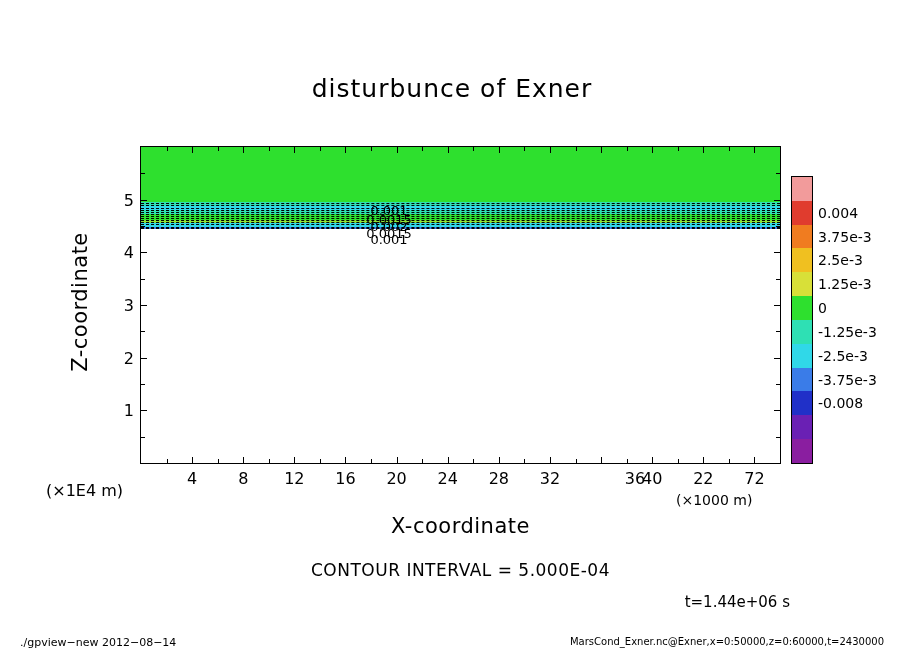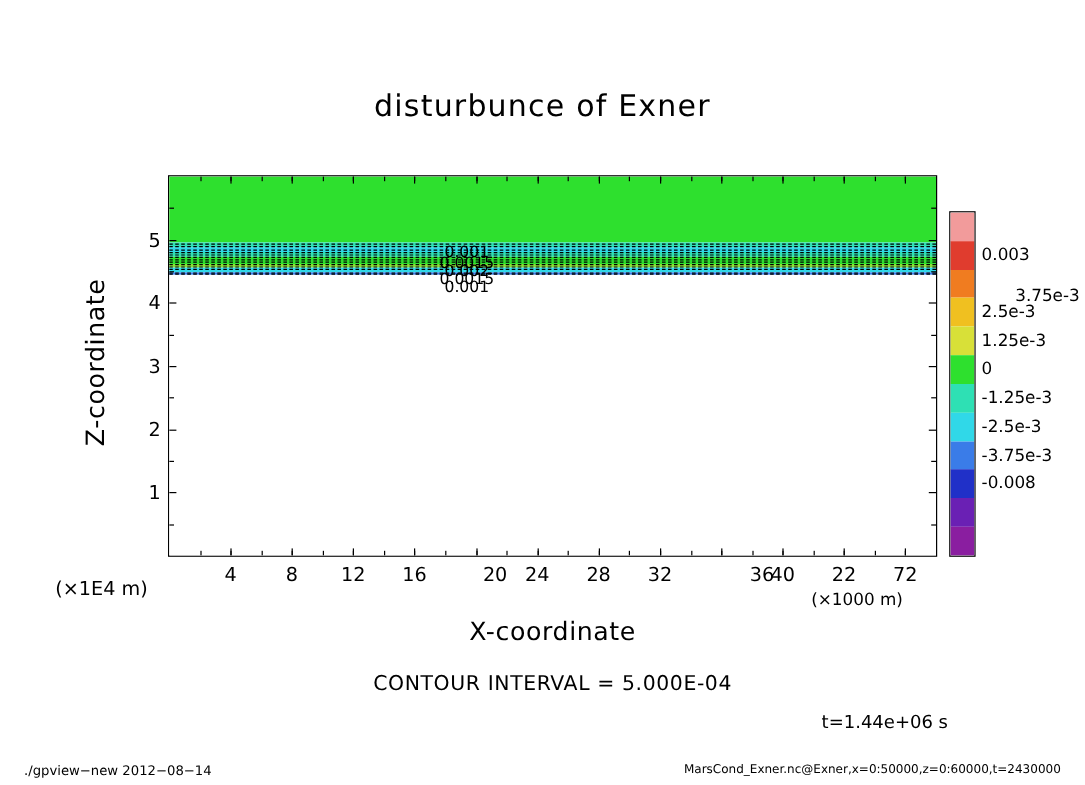--- a/index.html
+++ b/index.html
@@ -313,34 +313,34 @@
 
 <div class="abs ann" style="left: 389px; top: 203px;">0.001</div>
 <div class="abs ann" style="left: 389px; top: 212px;">0.0015</div>
 <div class="abs ann" style="left: 389px; top: 219px;">0.002</div>
 <div class="abs ann" style="left: 389px; top: 226px;">0.0015</div>
 <div class="abs ann" style="left: 389px; top: 232px;">0.001</div>
 <div class="xlab" style="left: 192.12px;">4</div>
 <div class="xlab" style="left: 243.24px;">8</div>
 <div class="xlab" style="left: 294.36px;">12</div>
 <div class="xlab" style="left: 345.48px;">16</div>
-<div class="xlab" style="left: 396.6px; margin-left: 16px;">20</div>
+<div class="xlab" style="left: 396.6px;">20</div>
 <div class="xlab" style="left: 447.72px;">24</div>
 <div class="xlab" style="left: 498.84px;">28</div>
 <div class="xlab" style="left: 549.96px;">32</div>
 <div class="xlab" style="left: 635px;">36</div>
 <div class="xlab" style="left: 652.2px;">40</div>
 <div class="xlab" style="left: 703.32px;">22</div>
 <div class="xlab" style="left: 754.44px;">72</div>
 <div class="ylab" style="top: 410.333px;">1</div>
 <div class="ylab" style="top: 357.667px;">2</div>
 <div class="ylab" style="top: 305px;">3</div>
 <div class="ylab" style="top: 252.333px;">4</div>
 <div class="ylab" style="top: 199.667px;">5</div>
-<div class="cb-label" style="top: 212.75px;">0.003</div>
-<div class="cb-label" style="top: 247px; margin-left: 28px;">3.75e-3</div>
+<div class="cb-label" style="top: 212.75px;">0.004</div>
+<div class="cb-label" style="top: 237px;">3.75e-3</div>
 <div class="cb-label" style="top: 260.417px;">2.5e-3</div>
 <div class="cb-label" style="top: 284.25px;">1.25e-3</div>
 <div class="cb-label" style="top: 308.083px;">0</div>
 <div class="cb-label" style="top: 331.917px;">-1.25e-3</div>
 <div class="cb-label" style="top: 355.75px;">-2.5e-3</div>
 <div class="cb-label" style="top: 379.583px;">-3.75e-3</div>
 <div class="cb-label" style="top: 403.417px;">-0.008</div>
 
 </body></html>

